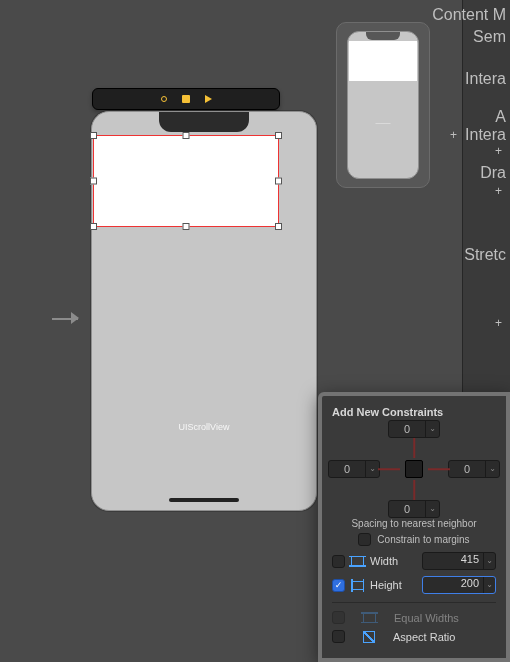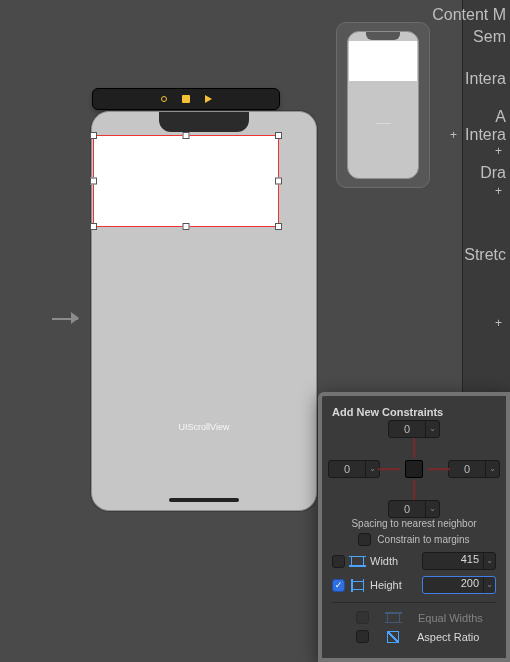--- a/index.html
+++ b/index.html
@@ -58,21 +58,21 @@
   .strut{position:absolute;background:#7a2a2a;}
   .st-t{left:50%;top:12px;width:1.5px;height:20px;transform:translateX(-50%);}
   .st-b{left:50%;bottom:12px;width:1.5px;height:20px;transform:translateX(-50%);}
   .st-l{top:50%;left:44px;height:1.5px;width:22px;transform:translateY(-50%);}
   .st-r{top:50%;right:44px;height:1.5px;width:22px;transform:translateY(-50%);}
   .nb-top{position:absolute;left:50%;top:-6px;transform:translateX(-50%);width:52px;}
   .nb-bot{position:absolute;left:50%;bottom:-6px;transform:translateX(-50%);width:52px;}
   .nb-left{position:absolute;left:-6px;top:50%;transform:translateY(-50%);width:52px;}
   .nb-right{position:absolute;right:-6px;top:50%;transform:translateY(-50%);width:52px;}
   .spacing-lbl{text-align:center;font-size:10px;color:#bfbfbf;margin-top:6px;}
-  .chk-row{display:flex;align-items:center;gap:18px;margin-top:6px;font-size:11px;margin-left:24px;}
+  .chk-row{display:flex;align-items:center;gap:18px;margin-top:6px;font-size:11px;}
   .chk{width:13px;height:13px;border:1px solid #1a1a1a;background:#2b2b2b;border-radius:3px;display:flex;align-items:center;justify-content:center;color:#fff;font-size:9px;}
   .chk.on{background:#2f6fe0;border-color:#1d4fa8;}
   .dim-icon{width:13px;height:11px;border:1.5px solid #4aa3ff;border-radius:1px;display:inline-block;}
   .dim-icon.h{border-left:none;border-right:none;border-top:1.5px solid #4aa3ff;border-bottom:1.5px solid #4aa3ff;width:13px;height:9px;position:relative;}
   .dim-icon.h:before,.dim-icon.h:after{content:"";position:absolute;top:-3px;bottom:-3px;width:1.5px;background:#4aa3ff;}
   .dim-icon.h:before{left:0}.dim-icon.h:after{right:0}
   .dim-icon.w{border-top:none;border-bottom:none;width:13px;height:11px;position:relative;}
   .dim-icon.w:before,.dim-icon.w:after{content:"";position:absolute;left:-3px;right:-3px;height:1.5px;background:#4aa3ff;}
   .dim-icon.w:before{top:0}.dim-icon.w:after{bottom:0}
   .wh-row{display:flex;align-items:center;gap:6px;margin-top:6px;}

